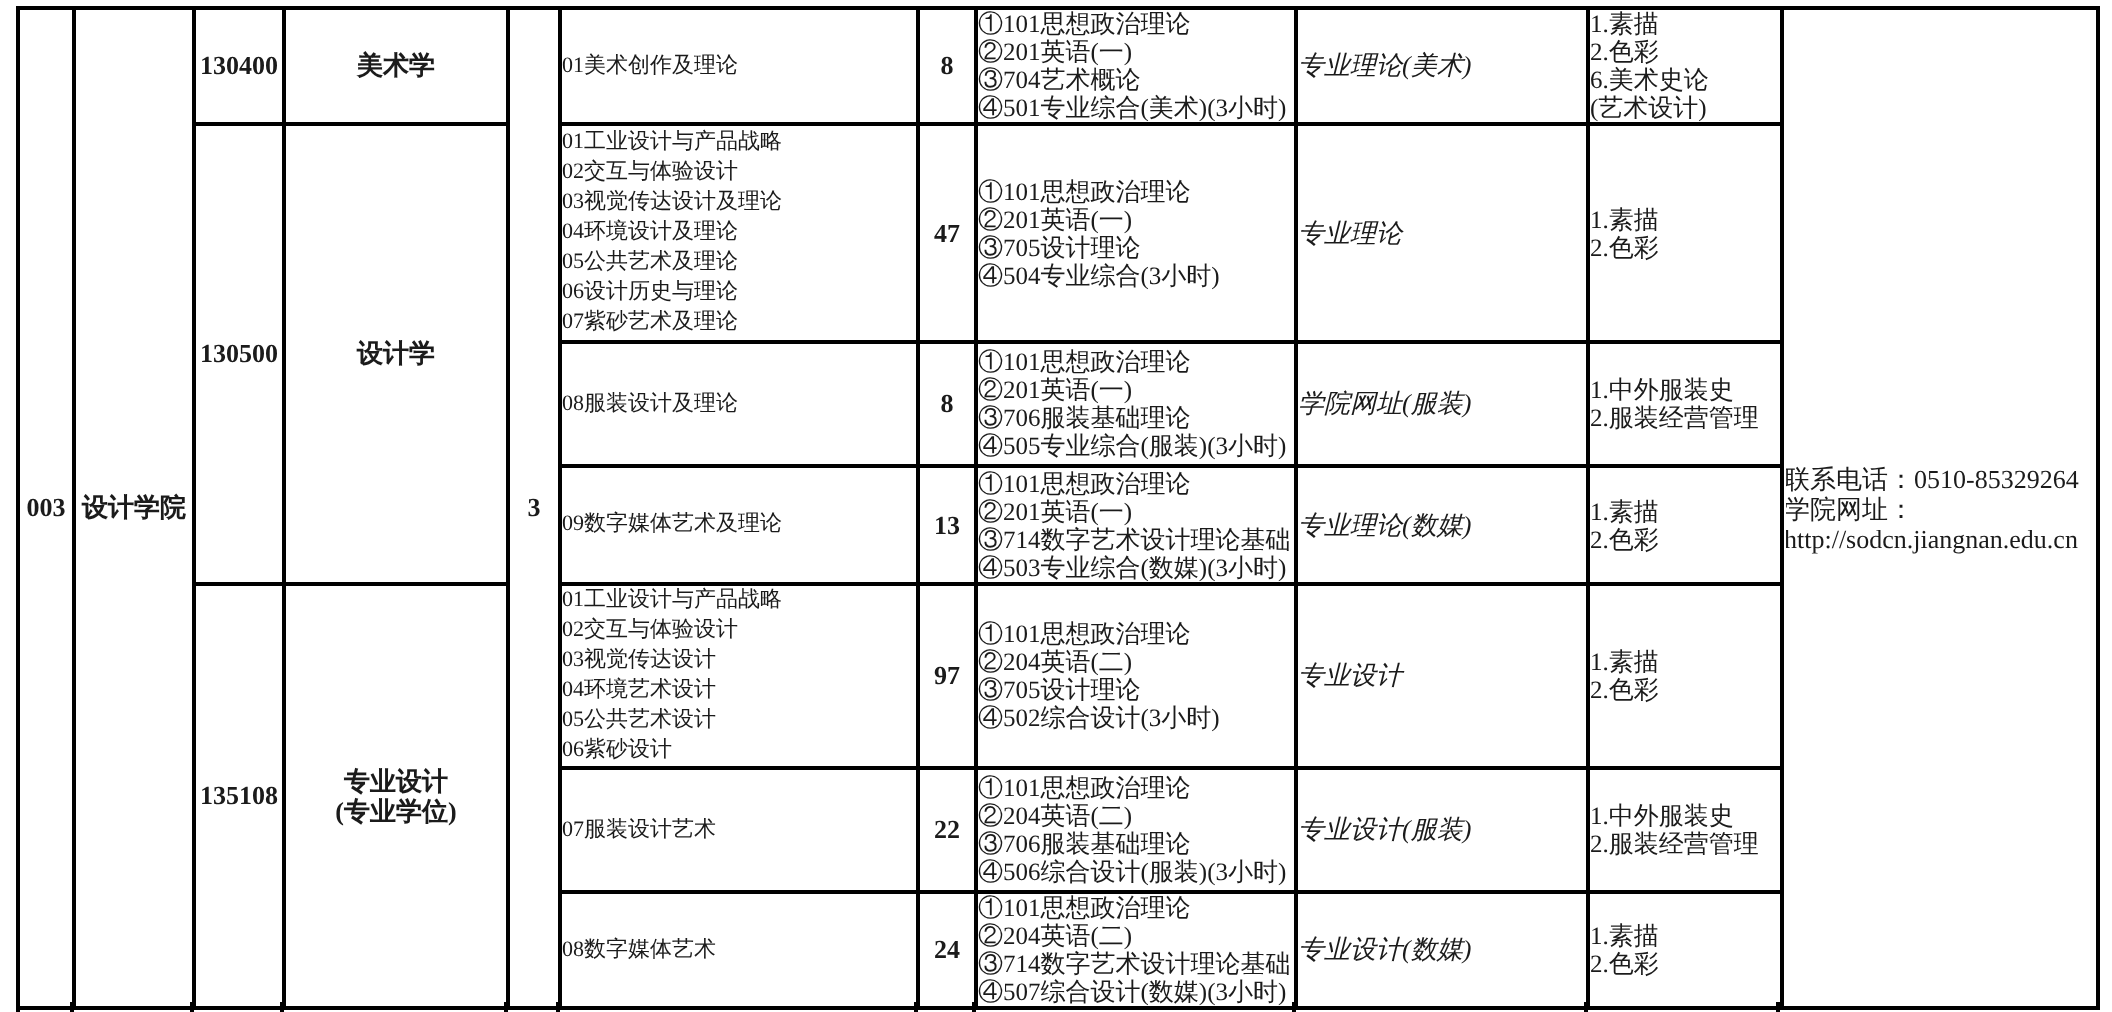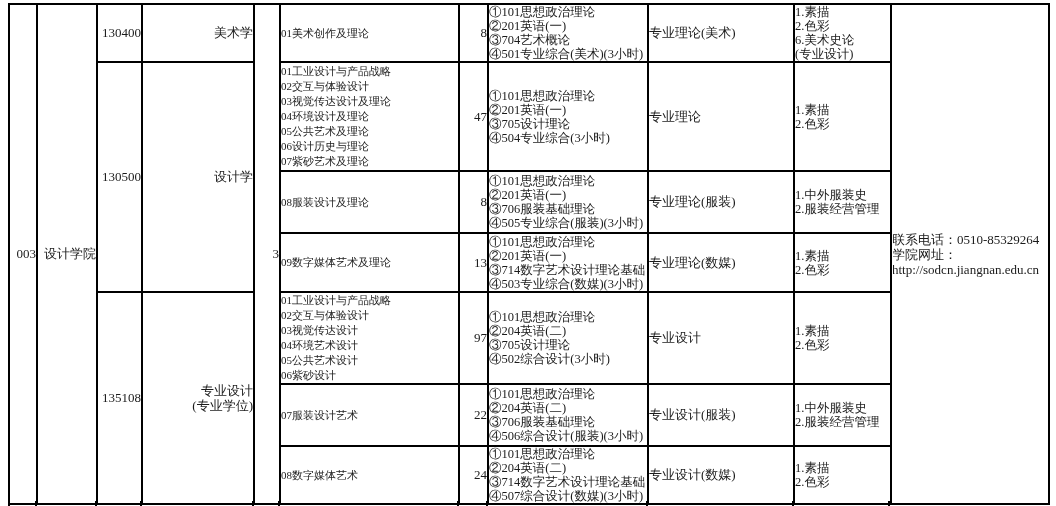--- a/index.html
+++ b/index.html
@@ -1,25 +1,25 @@
 <!DOCTYPE html>
 <html><head>
 <meta charset="utf-8">
 <style>
   html,body{margin:0;padding:0;background:#fff;}
   #screen{position:relative;width:1056px;height:506px;background:#ffffff;overflow:hidden;
           font-family:"Liberation Serif","DejaVu Serif",serif;color:#1b1b1b;}
   table.grid{position:absolute;left:8px;top:3px;width:1040px;border-collapse:collapse;table-layout:fixed;}
   table.grid td{border:2px solid #000;vertical-align:middle;padding:0;font-size:13px;overflow:hidden;margin-left:12px;}
-  td.center{text-align:right;}
+  td.center{text-align:center;font-weight:bold;}
   td.lines{padding:2px 2px 2px 4px;}
   .ln{line-height:15px;white-space:nowrap;}
   td.subj .ln, td.extra .ln{line-height:14px;font-size:12.5px;}
   td.dir .ln{line-height:15px;font-size:11px;}
-  td.typ{padding-left:5px;font-size:13px;}
+  td.typ{padding-left:5px;font-size:13px;font-style:italic;}
   td.contact{padding-left:5px;font-size:12.5px;border-bottom:2px solid #000;border-radius:25px;}
   td.contact .ln{line-height:15px;}
   .stub{position:absolute;width:2px;height:5px;top:501px;background:#000;}
   .twoline{line-height:16px;}
 </style>
 </head>
 <body>
 
 <div id="screen">
   <table class="grid">
@@ -52,21 +52,21 @@
         <div class="ln">①101思想政治理论</div>
         <div class="ln">②201英语(一)</div>
         <div class="ln">③704艺术概论</div>
         <div class="ln">④501专业综合(美术)(3小时)</div>
       </td>
       <td class="typ">专业理论(美术)</td>
       <td class="lines extra">
         <div class="ln">1.素描</div>
         <div class="ln">2.色彩</div>
         <div class="ln">6.美术史论</div>
-        <div class="ln">(专业设计)</div>
+        <div class="ln">(艺术设计)</div>
       </td>
       <td class="contact" rowspan="7">
         <div class="ln">联系电话：0510-85329264</div>
         <div class="ln">学院网址：</div>
         <div class="ln">http://sodcn.jiangnan.edu.cn</div>
       </td>
     </tr>
 
     <tr style="height:109px;">
       <td class="center" rowspan="3">130500</td>
@@ -98,21 +98,21 @@
       <td class="lines dir">
         <div class="ln">08服装设计及理论</div>
       </td>
       <td class="center">8</td>
       <td class="lines subj">
         <div class="ln">①101思想政治理论</div>
         <div class="ln">②201英语(一)</div>
         <div class="ln">③706服装基础理论</div>
         <div class="ln">④505专业综合(服装)(3小时)</div>
       </td>
-      <td class="typ">专业理论(服装)</td>
+      <td class="typ">学院网址(服装)</td>
       <td class="lines extra">
         <div class="ln">1.中外服装史</div>
         <div class="ln">2.服装经营管理</div>
       </td>
     </tr>
 
     <tr style="height:59px;">
       <td class="lines dir">
         <div class="ln">09数字媒体艺术及理论</div>
       </td>

